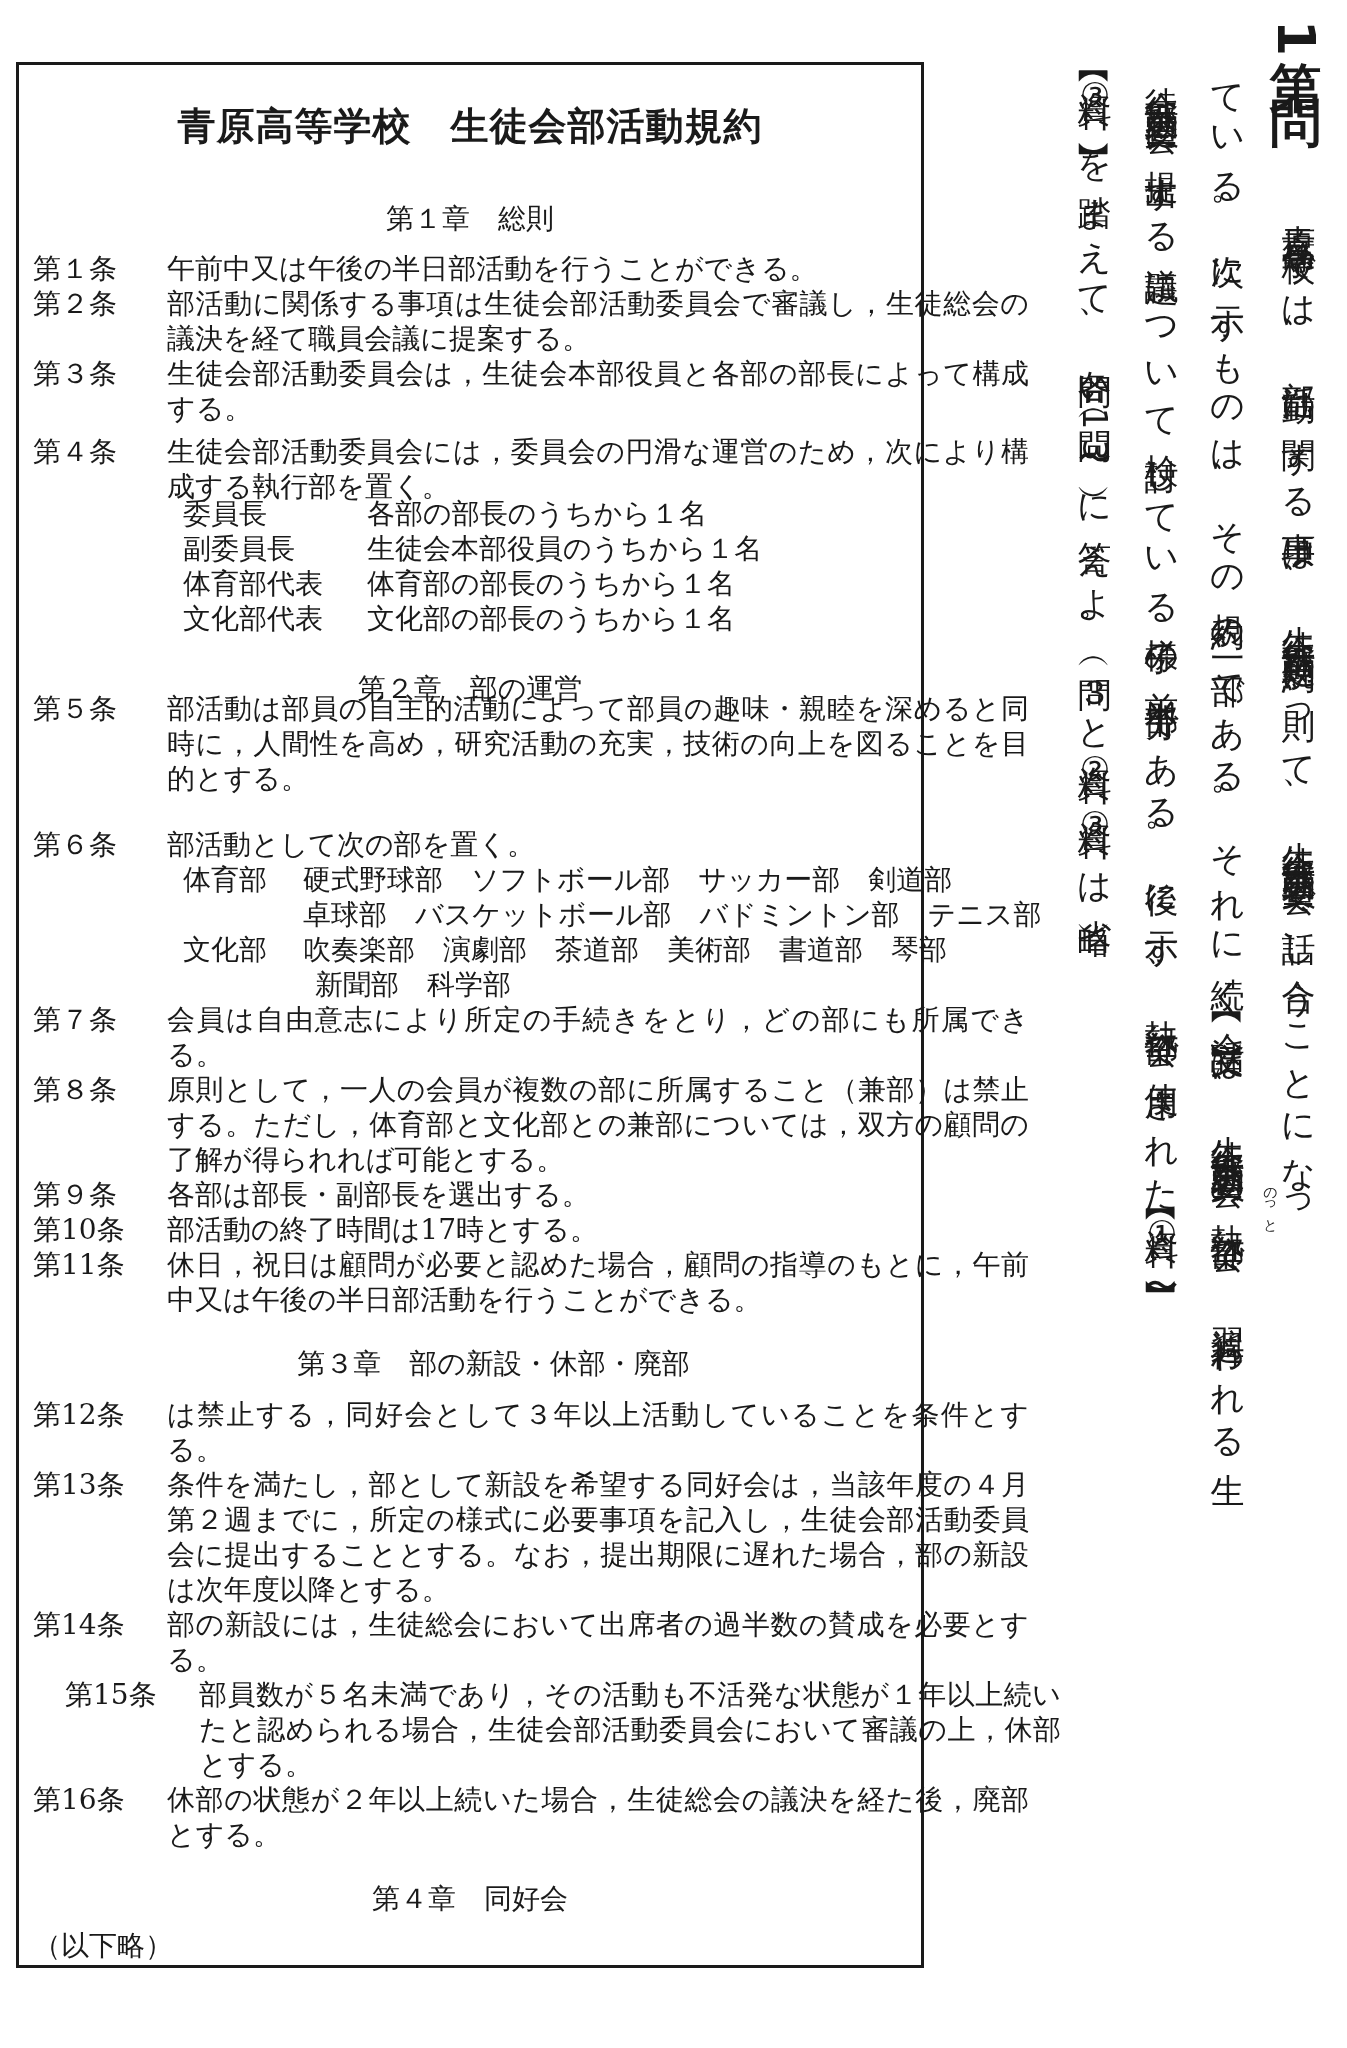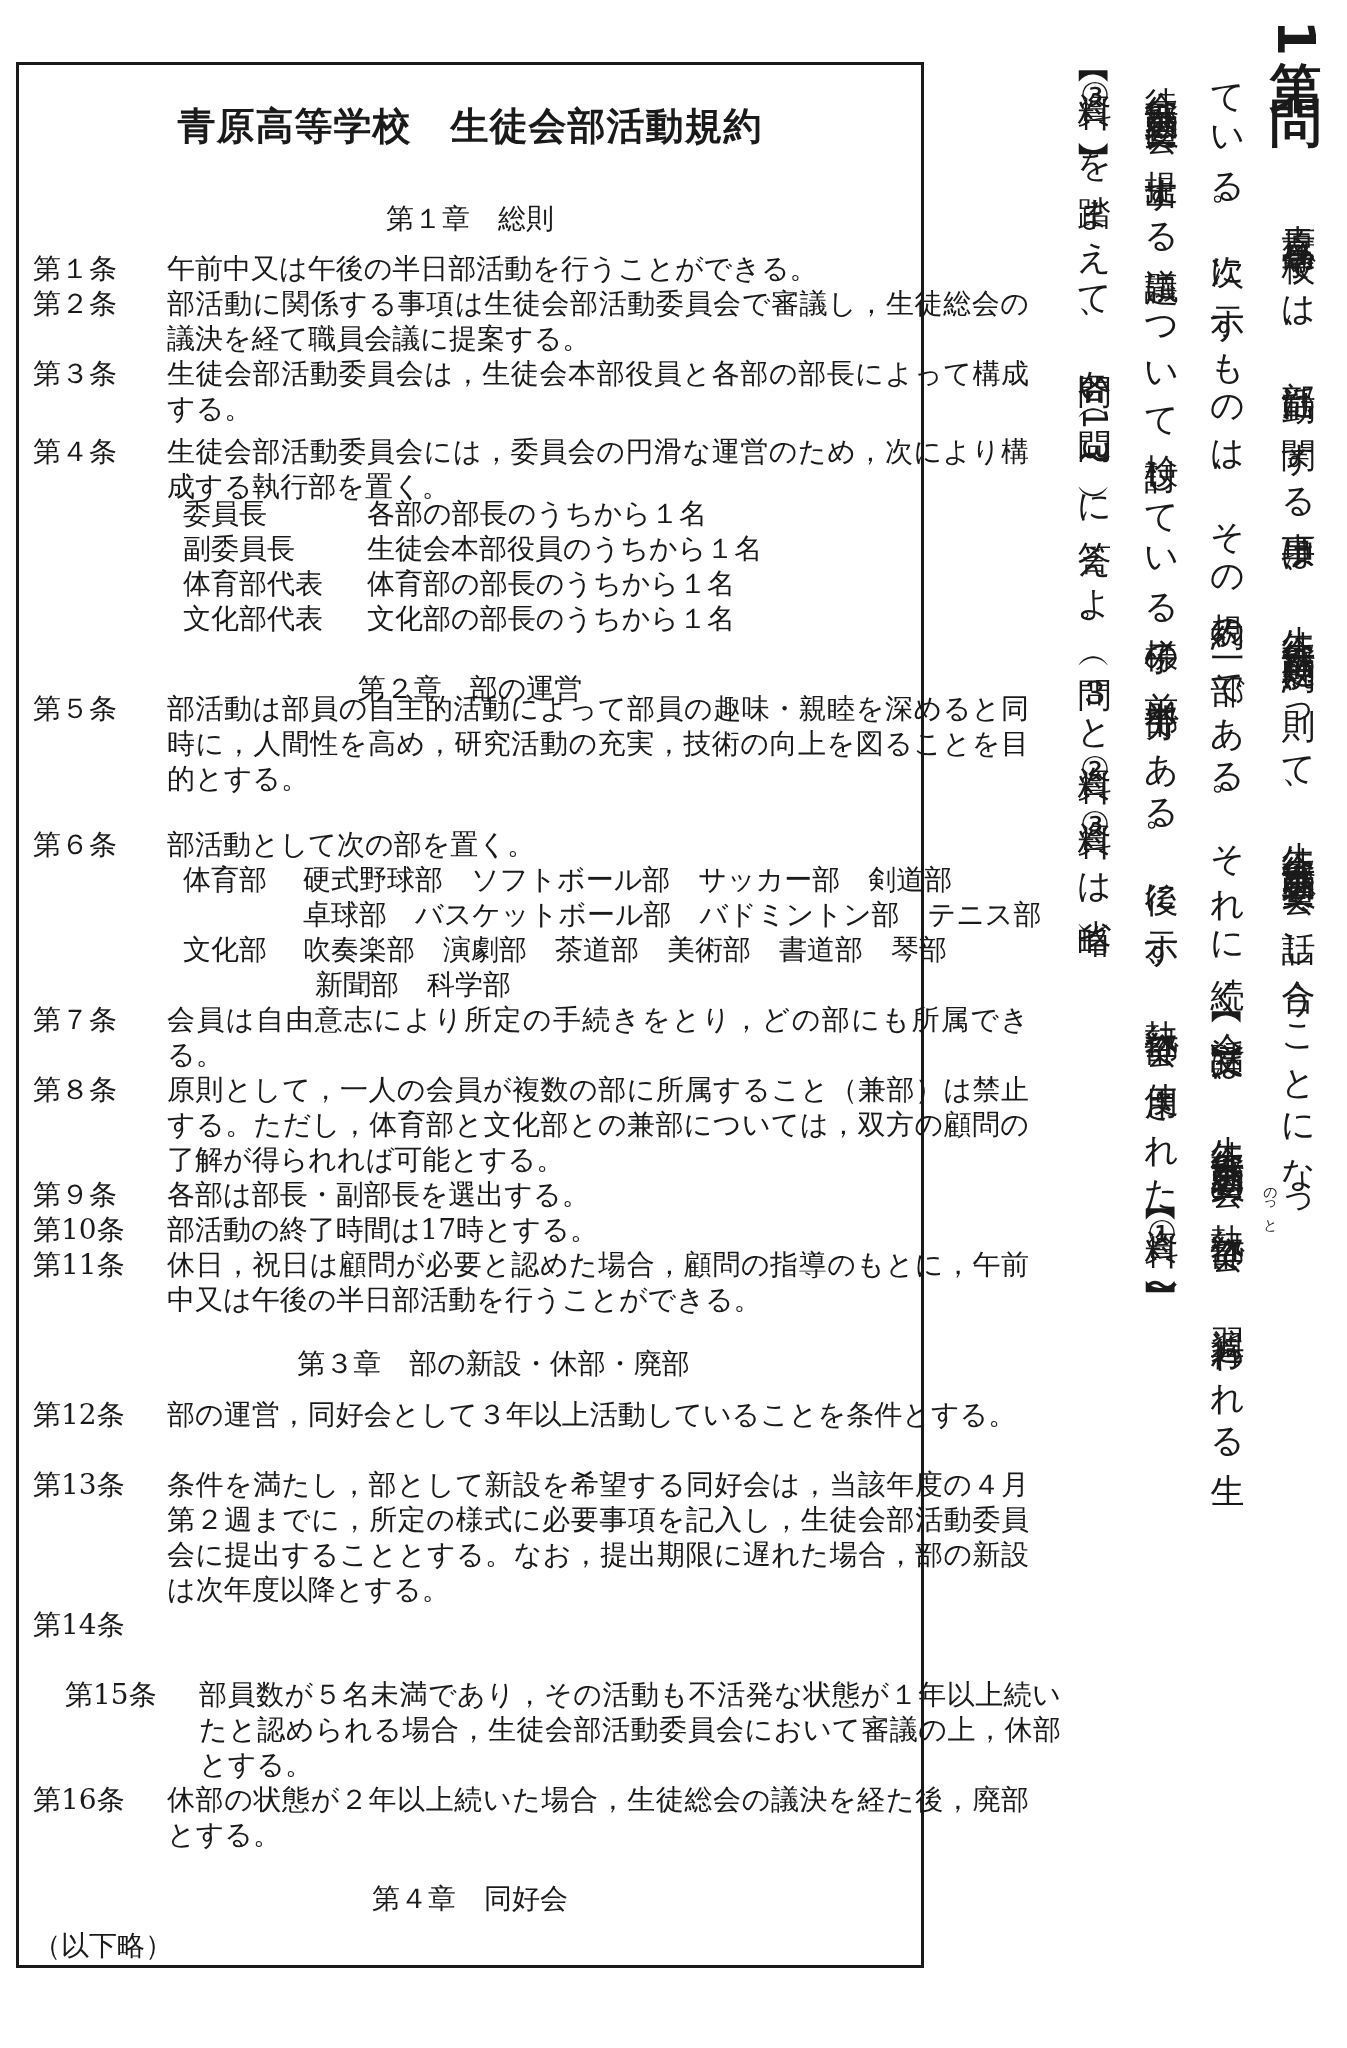--- a/index.html
+++ b/index.html
@@ -104,28 +104,29 @@
   </div>
   <div class="art" style="top:1182px;">
     <span class="lbl">第11条</span>
     <div class="body">休日，祝日は顧問が必要と認めた場合，顧問の指導のもとに，午前中又は午後の半日部活動を行うことができる。</div>
   </div>
 
   <div class="chapter" style="top:1280px;margin-left:47px;">第３章　部の新設・休部・廃部</div>
 
   <div class="art" style="top:1332px;">
     <span class="lbl">第12条</span>
-    <div class="body">部の運営，同好会として３年以上活動していることを条件とする。</div>
+    <div class="body">は禁止する，同好会として３年以上活動していることを条件とする。</div>
   </div>
   <div class="art" style="top:1402px;">
     <span class="lbl">第13条</span>
     <div class="body">条件を満たし，部として新設を希望する同好会は，当該年度の４月第２週までに，所定の様式に必要事項を記入し，生徒会部活動委員会に提出することとする。なお，提出期限に遅れた場合，部の新設は次年度以降とする。</div>
   </div>
   <div class="art" style="top:1542px;">
     <span class="lbl">第14条</span>
+    <div class="body">部の新設には，生徒総会において出席者の過半数の賛成を必要とする。</div>
   </div>
   <div class="art" style="top:1612px;margin-left:32px;">
     <span class="lbl">第15条</span>
     <div class="body">部員数が５名未満であり，その活動も不活発な状態が１年以上続いたと認められる場合，生徒会部活動委員会において審議の上，休部とする。</div>
   </div>
   <div class="art" style="top:1717px;">
     <span class="lbl">第16条</span>
     <div class="body">休部の状態が２年以上続いた場合，生徒総会の議決を経た後，廃部とする。</div>
   </div>
 

